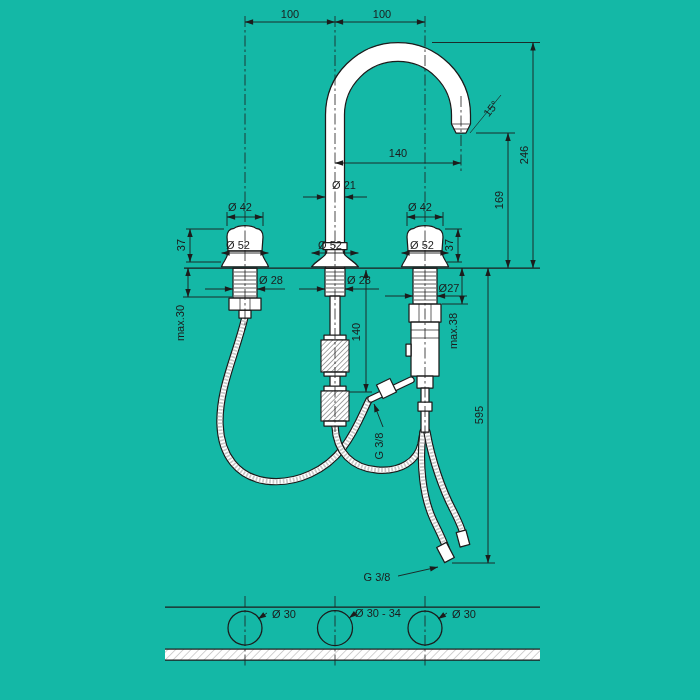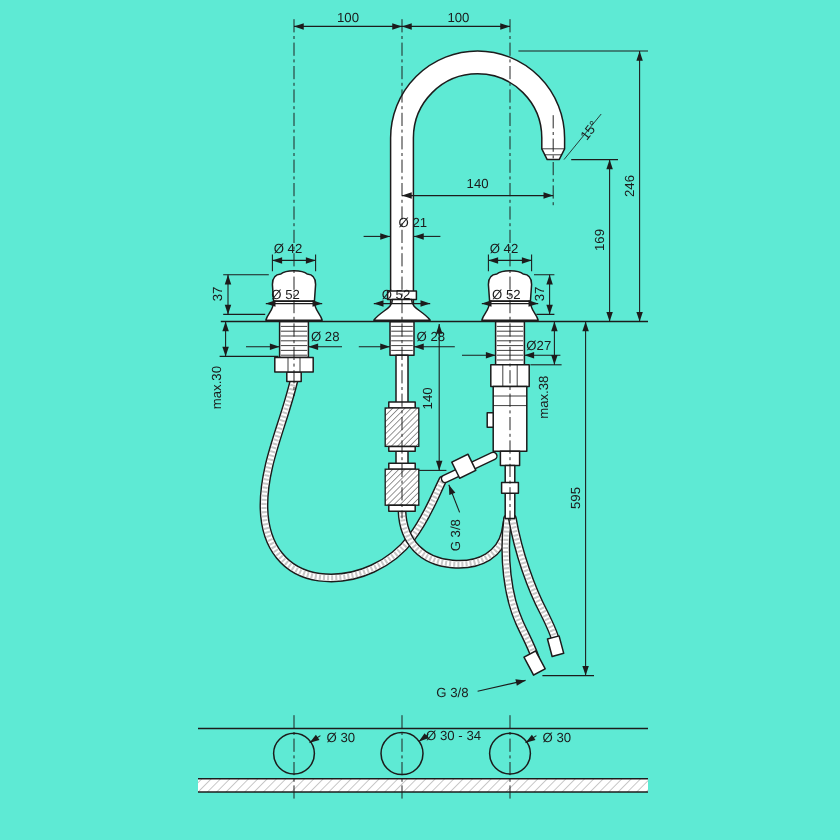--- a/index.html
+++ b/index.html
@@ -1,16 +1,16 @@
 <!DOCTYPE html>
 <html><head>
 <meta charset="utf-8">
 <style>
   html,body{margin:0;padding:0;background:#fff;}
-  #stage{width:700px;height:700px;position:relative;background:#5eead4;}
+  #stage{width:700px;height:700px;position:relative;background:#14b8a6;}
   svg text{font-family:"Liberation Sans",sans-serif;font-size:11px;fill:#1c1c1c;}
   .o  {stroke:#1c1c1c;stroke-width:1.25;fill:none;stroke-linejoin:round;}
   .of {stroke:#1c1c1c;stroke-width:1.25;fill:#fff;stroke-linejoin:round;}
   .t  {stroke:#1c1c1c;stroke-width:0.7;fill:none;}
   .d  {stroke:#1c1c1c;stroke-width:0.9;fill:none;}
   .cl {stroke:#1c1c1c;stroke-width:0.8;fill:none;stroke-dasharray:11 3 2.5 3;}
   .ho {stroke:#1c1c1c;stroke-width:7.4;fill:none;stroke-linecap:round;}
   .hi {stroke:#fff;stroke-width:5;fill:none;stroke-linecap:round;}
   .hb {stroke:#c8c8c8;stroke-width:4.4;fill:none;stroke-dasharray:1.7 1.7;stroke-linecap:butt;}
   .cf {fill:url(#crimp);stroke:#1c1c1c;stroke-width:1.1;}

